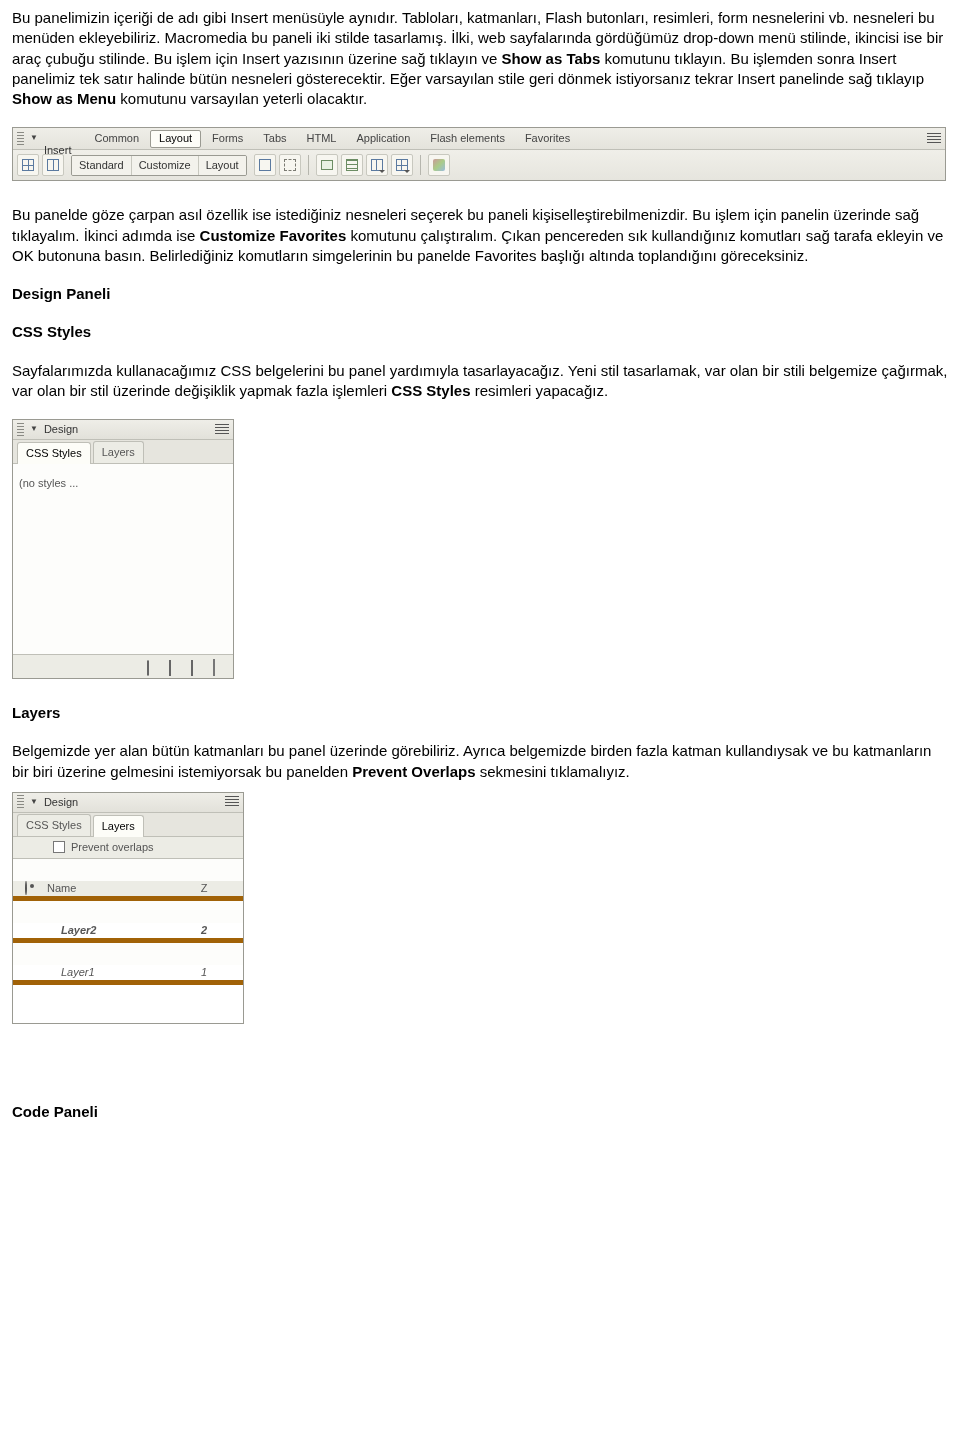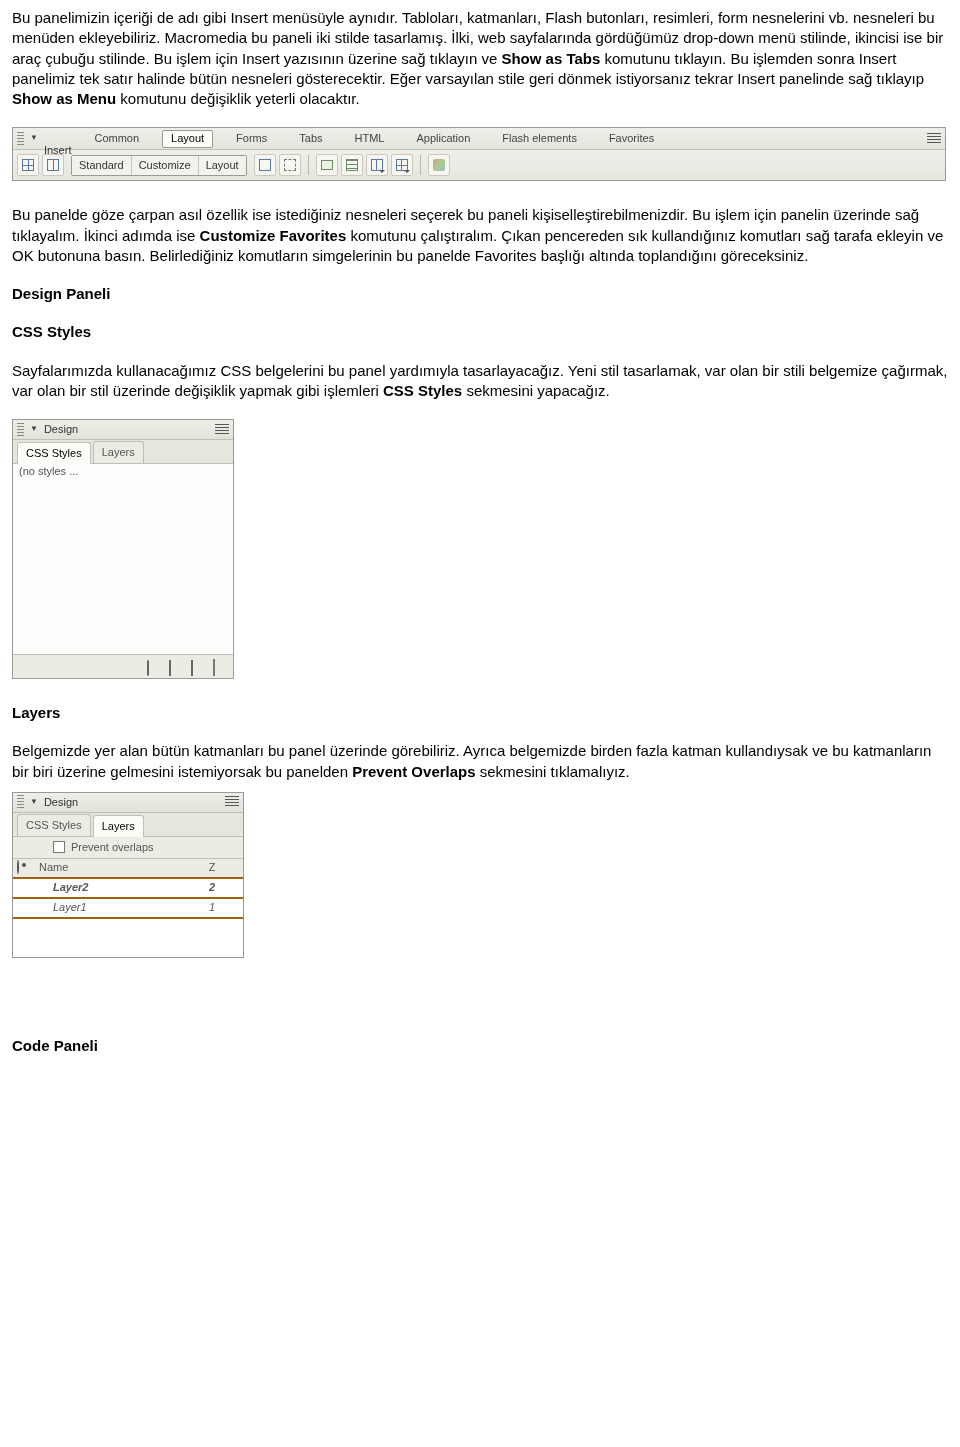--- a/index.html
+++ b/index.html
@@ -36,21 +36,21 @@
     padding: 0 4px;
     gap: 4px;
   }
   .ib-grip {
     width: 7px; height: 14px;
     background: repeating-linear-gradient(to bottom,#8a8a84 0 1px,transparent 1px 3px);
     margin-right: 2px;
   }
   .ib-tri { color:#444; font-size:8px; margin-right:2px; }
   .ib-title { color: #333; font-weight: normal; margin-right: 10px; margin-top: 23px; }
-  .ib-tabs { display: flex; align-items: center; gap: 14px; }
+  .ib-tabs { display: flex; align-items: center; gap: 2px; }
   .ib-tab {
     height: 18px;
     padding: 0 8px;
     display: flex; align-items: center;
     color: #444;
     border: 1px solid transparent;
     border-radius: 2px;
   }
   .ib-tab.active {
     background: #fdfdf8;
@@ -155,21 +155,21 @@
   }
   .panel-tab.active {
     background: #fdfdf8;
     color: #000;
     position: relative;
     top: 1px;
   }
   .panel-body {
     background: #fdfdfb;
     min-height: 190px;
-    padding: 0 6px;
+    padding: 12px 6px;
     font-size: 11px;
     color: #555;
   }
   .panel-footer {
     height: 24px;
     border-top: 1px solid #bfbfb7;
     background: #ecece5;
     display: flex;
     align-items: center;
     justify-content: flex-end;
@@ -200,42 +200,43 @@
     background: #ecece5;
     border-bottom: 1px solid #bfbfb7;
     gap: 6px;
   }
   .cb { width:12px; height:12px; border:1px solid #777; background:#fff; }
   .layers-head, .layers-row {
     display: grid;
     grid-template-columns: 22px 1fr 54px;
     align-items: center;
     height: 20px;
-    border-bottom: 2px solid #a16207;
-    padding: 0 4px;
+    border-bottom: 5px solid #a16207;
+    padding: 0 12px;
+    margin-top: 22px;
   }
   .layers-head { background:#ecece5; font-weight:normal; }
   .eye {
     width:14px; height:10px; border:1px solid #555; border-radius:50%/60%;
     position:relative;
   }
   .eye::after { content:""; position:absolute; left:4px; top:2px; width:4px; height:4px; background:#555; border-radius:50%; }
   .zcol { text-align:center; }
   .layers-row { background:#fff;font-style:italic; }
 
 </style>
 </head>
 <body>
 
 <p>
   <span>Bu panelimizin içeriği de adı gibi Insert menüsüyle aynıdır. Tabloları, katmanları, Flash butonları, resimleri, form nesnelerini vb. nesneleri bu menüden ekleyebiliriz. Macromedia bu paneli iki stilde tasarlamış. İlki, web sayfalarında gördüğümüz drop-down menü stilinde, ikincisi ise bir araç çubuğu stilinde. Bu işlem için Insert yazısının üzerine sağ tıklayın ve </span>
   <span class="bold">Show as Tabs</span>
   <span> komutunu tıklayın. Bu işlemden sonra Insert panelimiz tek satır halinde bütün nesneleri gösterecektir. Eğer varsayılan stile geri dönmek istiyorsanız tekrar Insert panelinde sağ tıklayıp </span>
   <span class="bold">Show as Menu</span>
-  <span> komutunu değişiklik yeterli olacaktır.</span>
+  <span> komutunu varsayılan yeterli olacaktır.</span>
 </p>
 
 <div class="insert-bar">
   <div class="ib-header">
     <div class="ib-grip"></div>
     <span class="ib-tri">▼</span>
     <span class="ib-title">Insert</span>
     <div class="ib-tabs">
       <div class="ib-tab">Common</div>
       <div class="ib-tab active">Layout</div>
@@ -289,23 +290,23 @@
 <p>
   <span>Bu panelde göze çarpan asıl özellik ise istediğiniz nesneleri seçerek bu paneli kişiselleştirebilmenizdir. Bu işlem için panelin üzerinde sağ tıklayalım. İkinci adımda ise </span>
   <span class="bold">Customize Favorites</span>
   <span> komutunu çalıştıralım. Çıkan pencereden sık kullandığınız komutları sağ tarafa ekleyin ve OK butonuna basın. Belirlediğiniz komutların simgelerinin bu panelde Favorites başlığı altında toplandığını göreceksiniz.</span>
 </p>
 
 <div class="section-heading">Design Paneli</div>
 <div class="section-heading">CSS Styles</div>
 
 <p>
-  <span>Sayfalarımızda kullanacağımız CSS belgelerini bu panel yardımıyla tasarlayacağız. Yeni stil tasarlamak, var olan bir stili belgemize çağırmak, var olan bir stil üzerinde değişiklik yapmak gibi işlemleri </span>
+  <span>Sayfalarımızda kullanacağımız CSS belgelerini bu panel yardımıyla tasarlayacağız. Yeni stil tasarlamak, var olan bir stili belgemize çağırmak, var olan bir stil üzerinde değişiklik yapmak fazla işlemleri </span>
   <span class="bold">CSS Styles</span>
-  <span> sekmesini yapacağız.</span>
+  <span> resimleri yapacağız.</span>
 </p>
 
 <div class="panel">
   <div class="panel-header">
     <div class="ib-grip"></div>
     <span class="ib-tri">▼</span>
     <span>Design</span>
     <div class="ib-menu-icon" style="margin-left:auto"></div>
   </div>
   <div class="panel-tabs">

